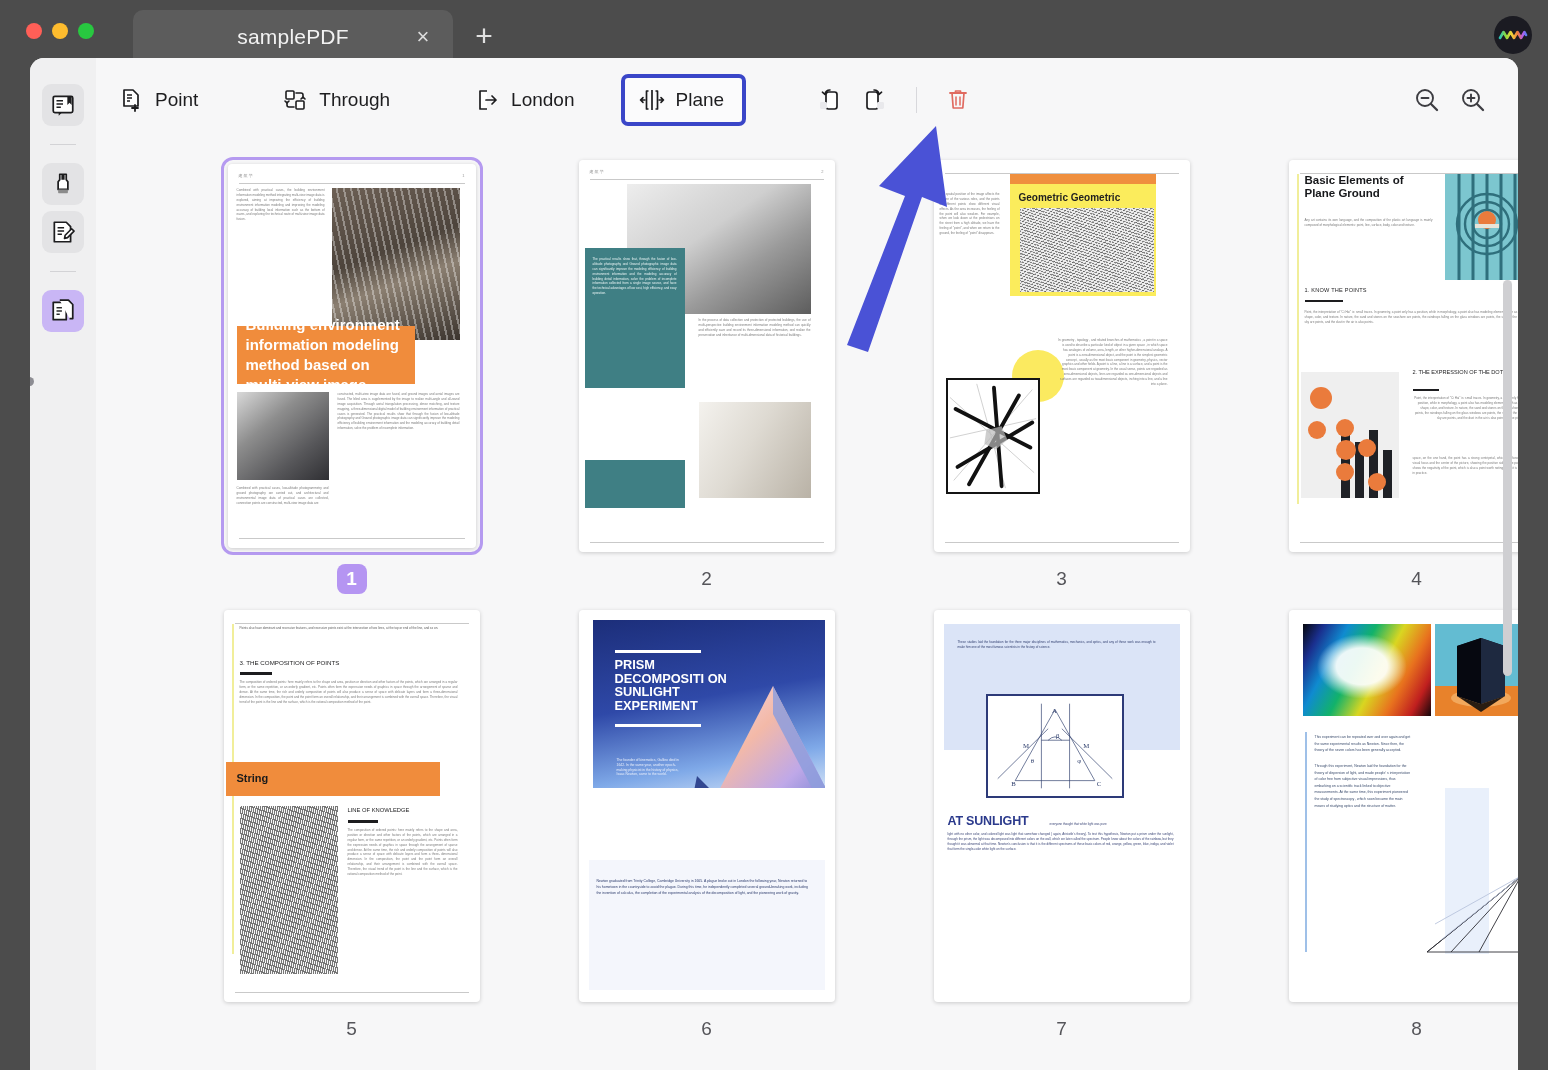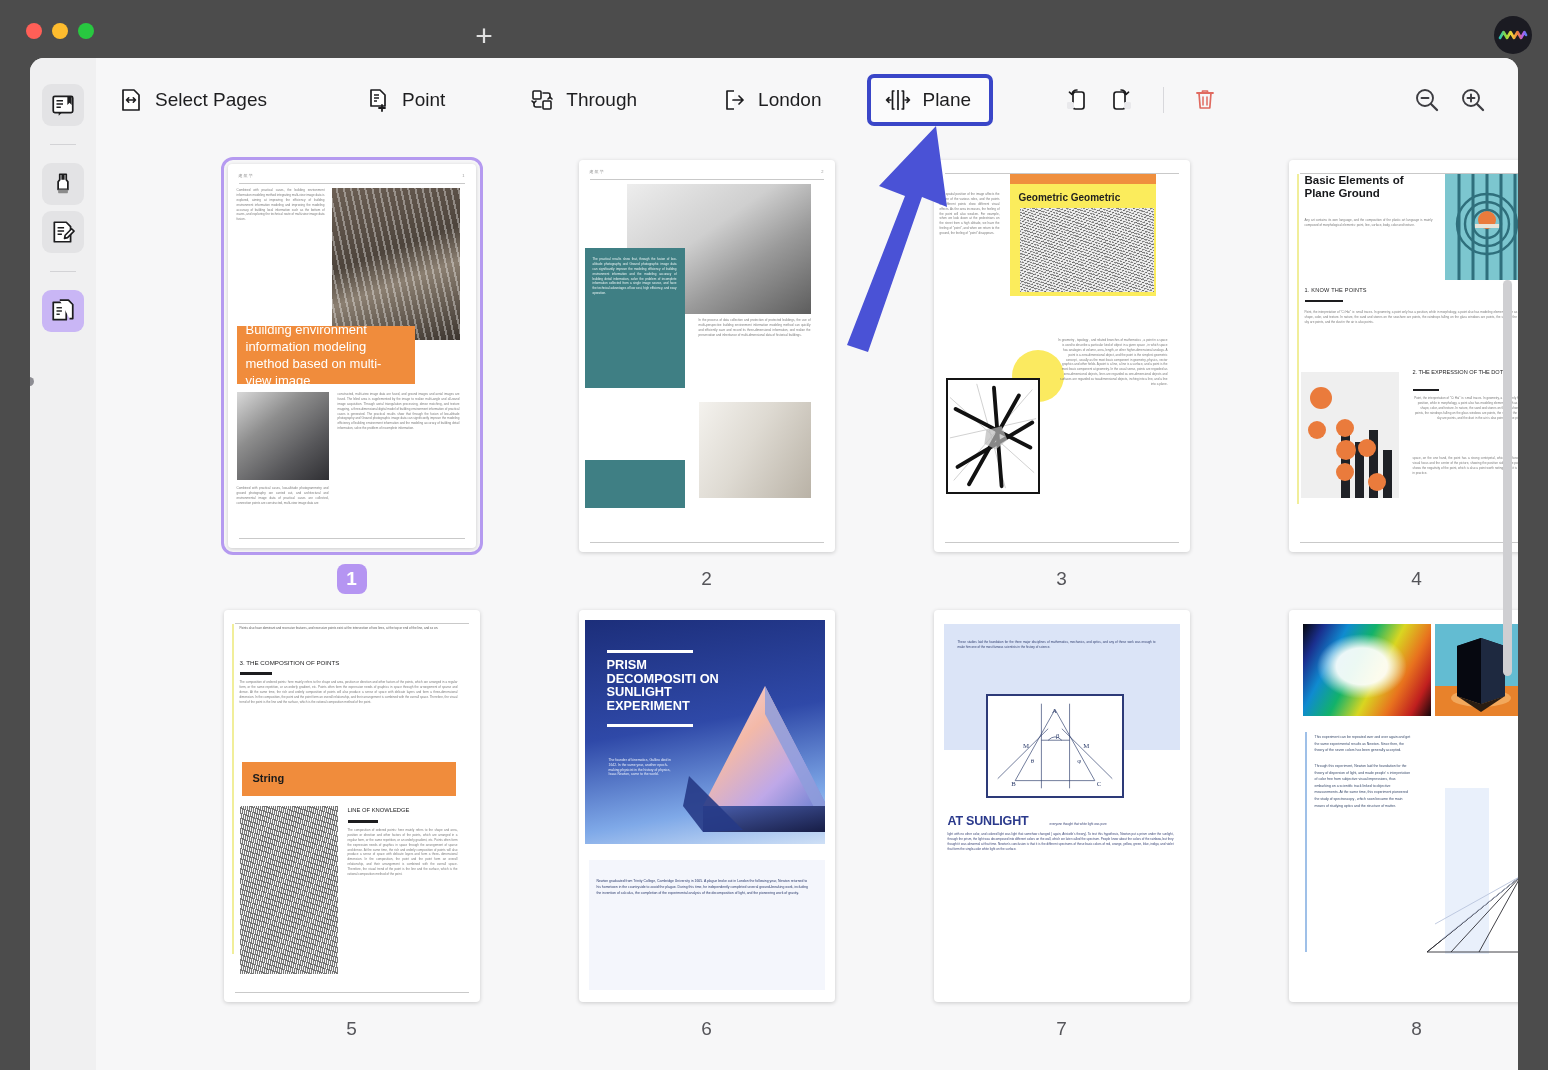--- a/index.html
+++ b/index.html
@@ -174,21 +174,21 @@
   
   .p1-img1 { position: absolute; left: 104px; top: 24px; width: 128px; height: 152px;
     background:
       repeating-linear-gradient(78deg, rgba(255,255,255,.35) 0 2px, transparent 2px 7px),
       linear-gradient(160deg,#6d6055 0%, #4d443c 42%, #8b7f71 60%, #3b342e 100%);
   }
   .p1-banner {
     position: absolute; left: 9px; top: 162px; width: 178px; height: 58px;
     background: #f08c3c; display: flex; align-items: center; padding: 0 9px;
   }
-  .p1-banner b { color: #fff; font-size: 13px; line-height: 1.32; font-weight: 400; }
+  .p1-banner b { color: #fff; font-size: 15px; line-height: 1.32; font-weight: 700; }
   .p1-img2 { position: absolute; left: 9px; top: 228px; width: 92px; height: 88px;
     background: linear-gradient(140deg,#d9d9d9 0%,#8d8d8d 35%,#57575a 70%,#2f2f33 100%); }
   .p1-col-l { position: absolute; left: 9px; top: 24px; width: 88px; }
   .p1-col-r { position: absolute; left: 110px; top: 228px; width: 122px; }
   .p1-bot   { position: absolute; left: 9px; top: 322px; width: 92px; }
 
   
   .p2-img1 { position: absolute; left: 48px; top: 24px; width: 184px; height: 130px;
     background: linear-gradient(145deg,#ededed 0%,#cfcfcf 40%,#9a9a9a 65%,#5d5d5d 100%); }
   .p2-teal { position: absolute; left: 6px; top: 88px; width: 100px; height: 140px;
@@ -227,32 +227,32 @@
   .p4-rule2 { position: absolute; left: 124px; top: 229px; width: 26px; height: 2.4px; background: #1d1d1f; }
   .p4-body2 { position: absolute; left: 124px; top: 236px; width: 112px; text-align: right; }
   .p4-body3 { position: absolute; left: 124px; top: 296px; width: 112px; }
 
   
   .p5-bar { position: absolute; left: 8px; top: 14px; width: 2.5px; height: 330px; background: #f1ee9a; }
   .p5-lead { position: absolute; left: 16px; top: 16px; width: 218px; }
   .p5-h { position: absolute; left: 16px; top: 48px; font-size: 6.2px; color: #1d1d1f; }
   .p5-rule { position: absolute; left: 16px; top: 62px; width: 32px; height: 2.6px; background: #1d1d1f; }
   .p5-body { position: absolute; left: 16px; top: 70px; width: 218px; }
-  .p5-banner { position: absolute; left: 18px; top: 152px; width: 214px; height: 34px; background: #f08c3c; display: flex; align-items: center; padding-left: 11px; }
+  .p5-banner { position: absolute; left: 2px; top: 152px; width: 214px; height: 34px; background: #f08c3c; display: flex; align-items: center; padding-left: 11px; }
   .p5-banner b { color: #1b1b1b; font-size: 11px; font-weight: 700; }
   .p5-img { position: absolute; left: 16px; top: 196px; width: 98px; height: 168px;
     background:
       repeating-linear-gradient(102deg, rgba(255,255,255,.85) 0 .8px, rgba(90,90,90,.75) .8px 2.1px),
       #cfcfcf; }
   .p5-h2 { position: absolute; left: 124px; top: 196px; font-size: 5.8px; color: #1d1d1f; }
   .p5-rule2 { position: absolute; left: 124px; top: 210px; width: 30px; height: 2.6px; background: #1d1d1f; }
   .p5-body2 { position: absolute; left: 124px; top: 218px; width: 110px; }
 
   
-  .p6-hero { position: absolute; left: 6px; top: 10px; right: 10px; height: 224px;
+  .p6-hero { position: absolute; left: 14px; top: 10px; right: 10px; height: 168px;
     background: linear-gradient(170deg,#1c2e7a 0%,#2f49a8 46%,#7fa9e8 80%,#cfe0f6 100%); overflow: hidden; }
   .p6-rule-t { position: absolute; left: 22px; top: 30px; width: 86px; height: 3.4px; background: #fff; }
   .p6-title { position: absolute; left: 22px; top: 38px; width: 122px; color: #fff; font-weight: 700; font-size: 12.8px; line-height: 1.06; }
   .p6-rule-b { position: absolute; left: 22px; top: 104px; width: 86px; height: 3.4px; background: #fff; }
   .p6-sub { position: absolute; left: 24px; top: 138px; width: 68px; color: #e8eefb; font-size: 3.4px; line-height: 1.42; }
   .p6-prism { position: absolute; left: 96px; top: 36px; width: 150px; height: 204px; }
   .p6-body { position: absolute; left: 18px; top: 268px; width: 216px; }
   .p6-body .tx { color: #2b3a6b; font-size: 3.45px; line-height: 1.78; text-align: left; }
   .p6-lowbg { position: absolute; left: 10px; top: 250px; right: 10px; bottom: 12px; background: #f4f6fc; }
 
@@ -301,20 +301,24 @@
 
 <div class="window-chrome">
 
   <div class="titlebar">
     <div class="traffic-lights">
       <span class="tl tl-close"></span>
       <span class="tl tl-min"></span>
       <span class="tl tl-max"></span>
     </div>
 
+    <div class="tab">
+      <span class="tab-title">samplePDF</span>
+      <span class="tab-close">×</span>
+    </div>
 
     <div class="new-tab">+</div>
 
     <div class="avatar">
       <svg width="34" height="34" viewBox="0 0 34 34">
         <defs>
           <linearGradient id="avg" x1="0" y1="0" x2="1" y2="0">
             <stop offset="0%" stop-color="#2ec4b6"></stop>
             <stop offset="22%" stop-color="#8ddb3a"></stop>
             <stop offset="45%" stop-color="#f2d33c"></stop>
@@ -368,29 +372,20 @@
           <path d="M9 2 h8 l4 4 v13 h-3" fill="#fff" stroke="#1d1d1f" stroke-width="1.6" stroke-linejoin="round"></path>
         </svg>
       </div>
       <div class="rail-dot"></div>
     </div>
 
     <div class="main-col">
 
       <div class="toolbar">
 
-        <div class="tb-item select-pages">
-          <span class="tb-icon">
-            <svg width="22" height="24" viewBox="0 0 22 24">
-              <path d="M3 2 h11 l5 5 v15 H3z" fill="#fff" stroke="#1d1d1f" stroke-width="1.7" stroke-linejoin="round"></path>
-              <path d="M6.5 12 h9 M6.5 12 l2.2-2.2 M6.5 12 l2.2 2.2 M15.5 12 l-2.2-2.2 M15.5 12 l-2.2 2.2" fill="none" stroke="#1d1d1f" stroke-width="1.6" stroke-linecap="round" stroke-linejoin="round"></path>
-            </svg>
-          </span>
-          <span>Select Pages</span>
-        </div>
 
         <div class="tb-item">
           <span class="tb-icon">
             <svg width="22" height="24" viewBox="0 0 22 24">
               <path d="M4 2 h9 l5 5 v11 H4z" fill="#fff" stroke="#1d1d1f" stroke-width="1.7" stroke-linejoin="round"></path>
               <line x1="7" y1="7" x2="12" y2="7" stroke="#1d1d1f" stroke-width="1.4"></line>
               <line x1="7" y1="10" x2="12" y2="10" stroke="#1d1d1f" stroke-width="1.4"></line>
               <line x1="7" y1="13" x2="10" y2="13" stroke="#1d1d1f" stroke-width="1.4"></line>
               <path d="M15 17 v6 M12 20 h6" stroke="#1d1d1f" stroke-width="1.8" stroke-linecap="round"></path>
             </svg>

